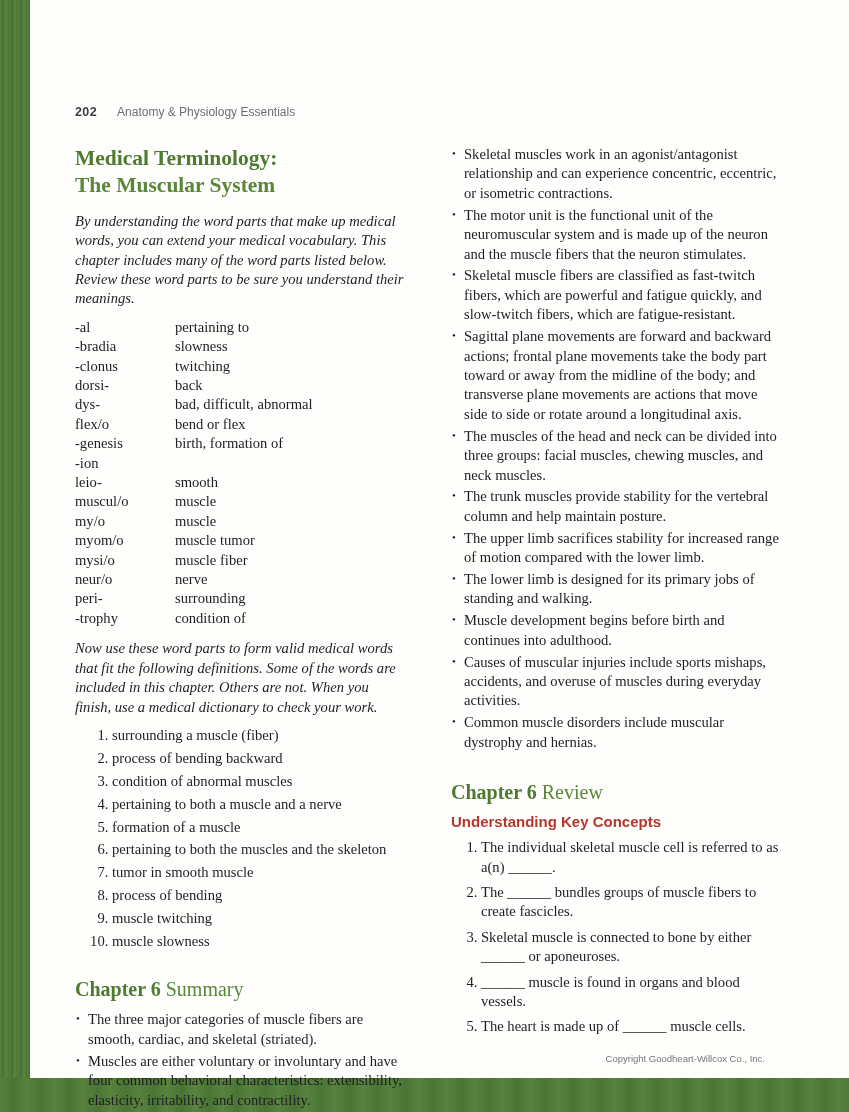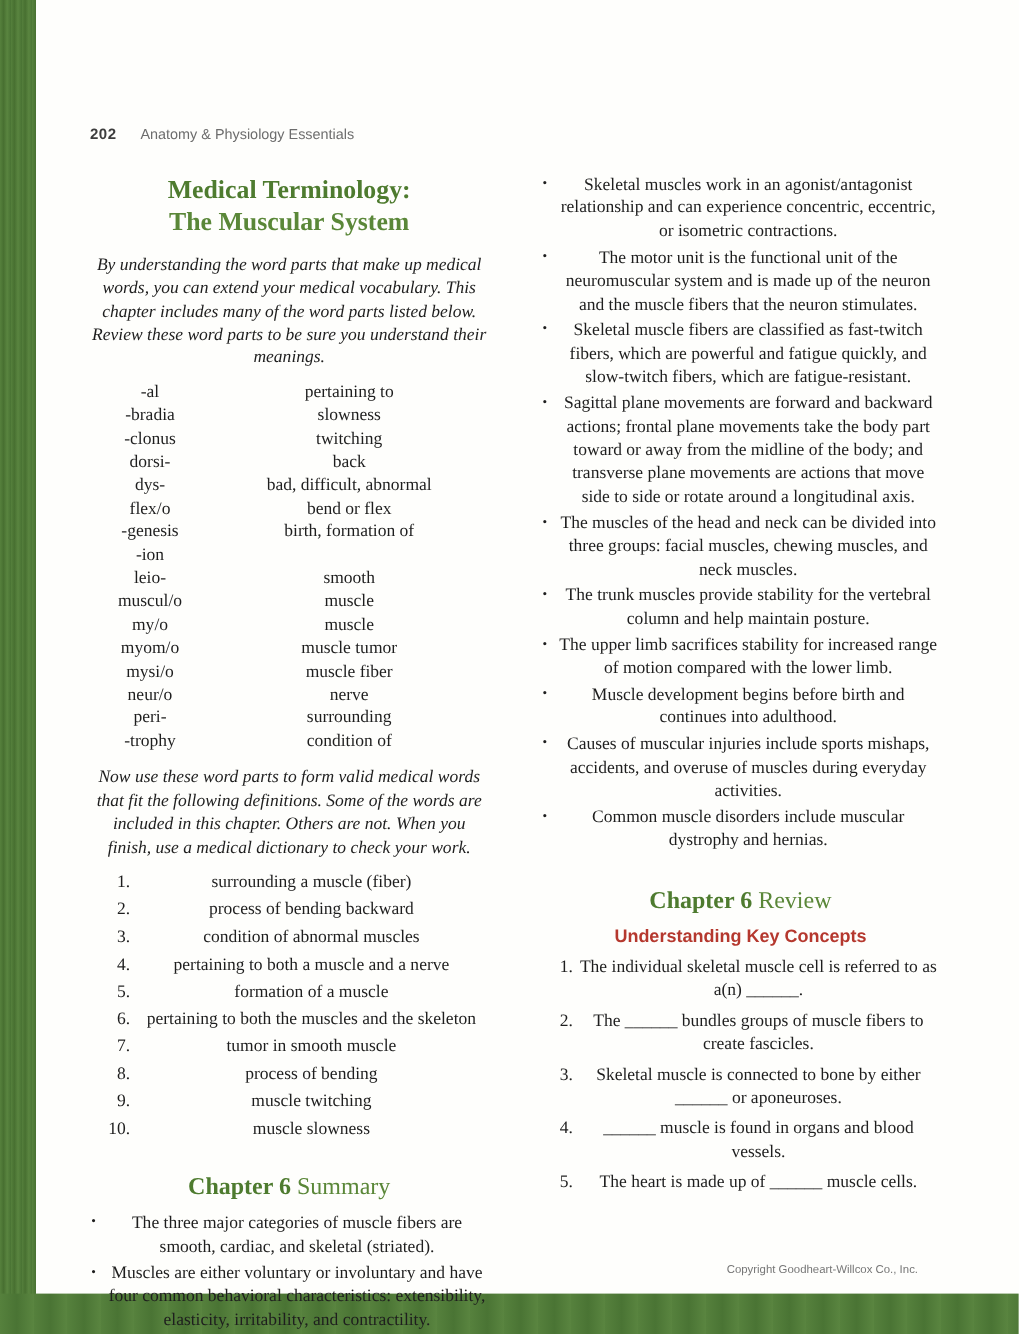--- a/index.html
+++ b/index.html
@@ -12,21 +12,21 @@
     overflow: hidden;
   }
   .spine {
     position: absolute; left: 0; top: 0; width: 30px; height: 100%;
     background: repeating-linear-gradient(90deg, #56813d 0px, #487031 3px, #5a8540 6px, #4a7434 9px);
   }
   .bottombar {
     position: absolute; left: 0; bottom: 0; width: 100%; height: 34px;
     background: repeating-linear-gradient(90deg, #56813d 0px, #4a7434 14px, #5a8540 28px);
   }
-  .content { position: absolute; left: 75px; top: 57px; width: 692px; text-align: center; }
+  .content { position: absolute; left: 75px; top: 57px; width: 692px; }
   .header { display: flex; align-items: baseline; gap: 20px; font-family: "Liberation Sans", sans-serif; margin-bottom: 26px; }
   .pagenum { font-weight: bold; font-size: 12.5px; color: #3d3d3d; letter-spacing: .4px; }
   .runhead { font-size: 12px; color: #6d6d6d; margin-top: 48px; }
   .cols { display: flex; gap: 44px; }
   .col { width: 332px; flex: 0 0 332px; }
 
   .mt-title1 { font-size: 21.5px; font-weight: bold; color: #4e7b2f; line-height: 1.25; }
   .mt-title2 { font-size: 21.5px; font-weight: bold; color: #5a8738; line-height: 1.25; margin-bottom: 13px; }
 
   p.body, .wp-row, li { font-size: 14.6px; line-height: 1.33; }
@@ -211,20 +211,21 @@
           <li>Skeletal muscle fibers are classified as fast-twitch fibers, which are powerful and fatigue quickly, and slow-twitch fibers, which are fatigue-resistant.</li>
 
           <li>Sagittal plane movements are forward and backward actions; frontal plane movements take the body part toward or away from the midline of the body; and transverse plane movements are actions that move side to side or rotate around a longitudinal axis.</li>
 
           <li>The muscles of the head and neck can be divided into three groups: facial muscles, chewing muscles, and neck muscles.</li>
 
           <li>The trunk muscles provide stability for the vertebral column and help maintain posture.</li>
 
           <li>The upper limb sacrifices stability for increased range of motion compared with the lower limb.</li>
 
+          <li>The lower limb is designed for its primary jobs of standing and walking.</li>
 
           <li>Muscle development begins before birth and continues into adulthood.</li>
 
           <li>Causes of muscular injuries include sports mishaps, accidents, and overuse of muscles during everyday activities.</li>
 
           <li>Common muscle disorders include muscular dystrophy and hernias.</li>
         </ul>
 
       <div class="review-block">
         <div class="section-heading first-heading">

